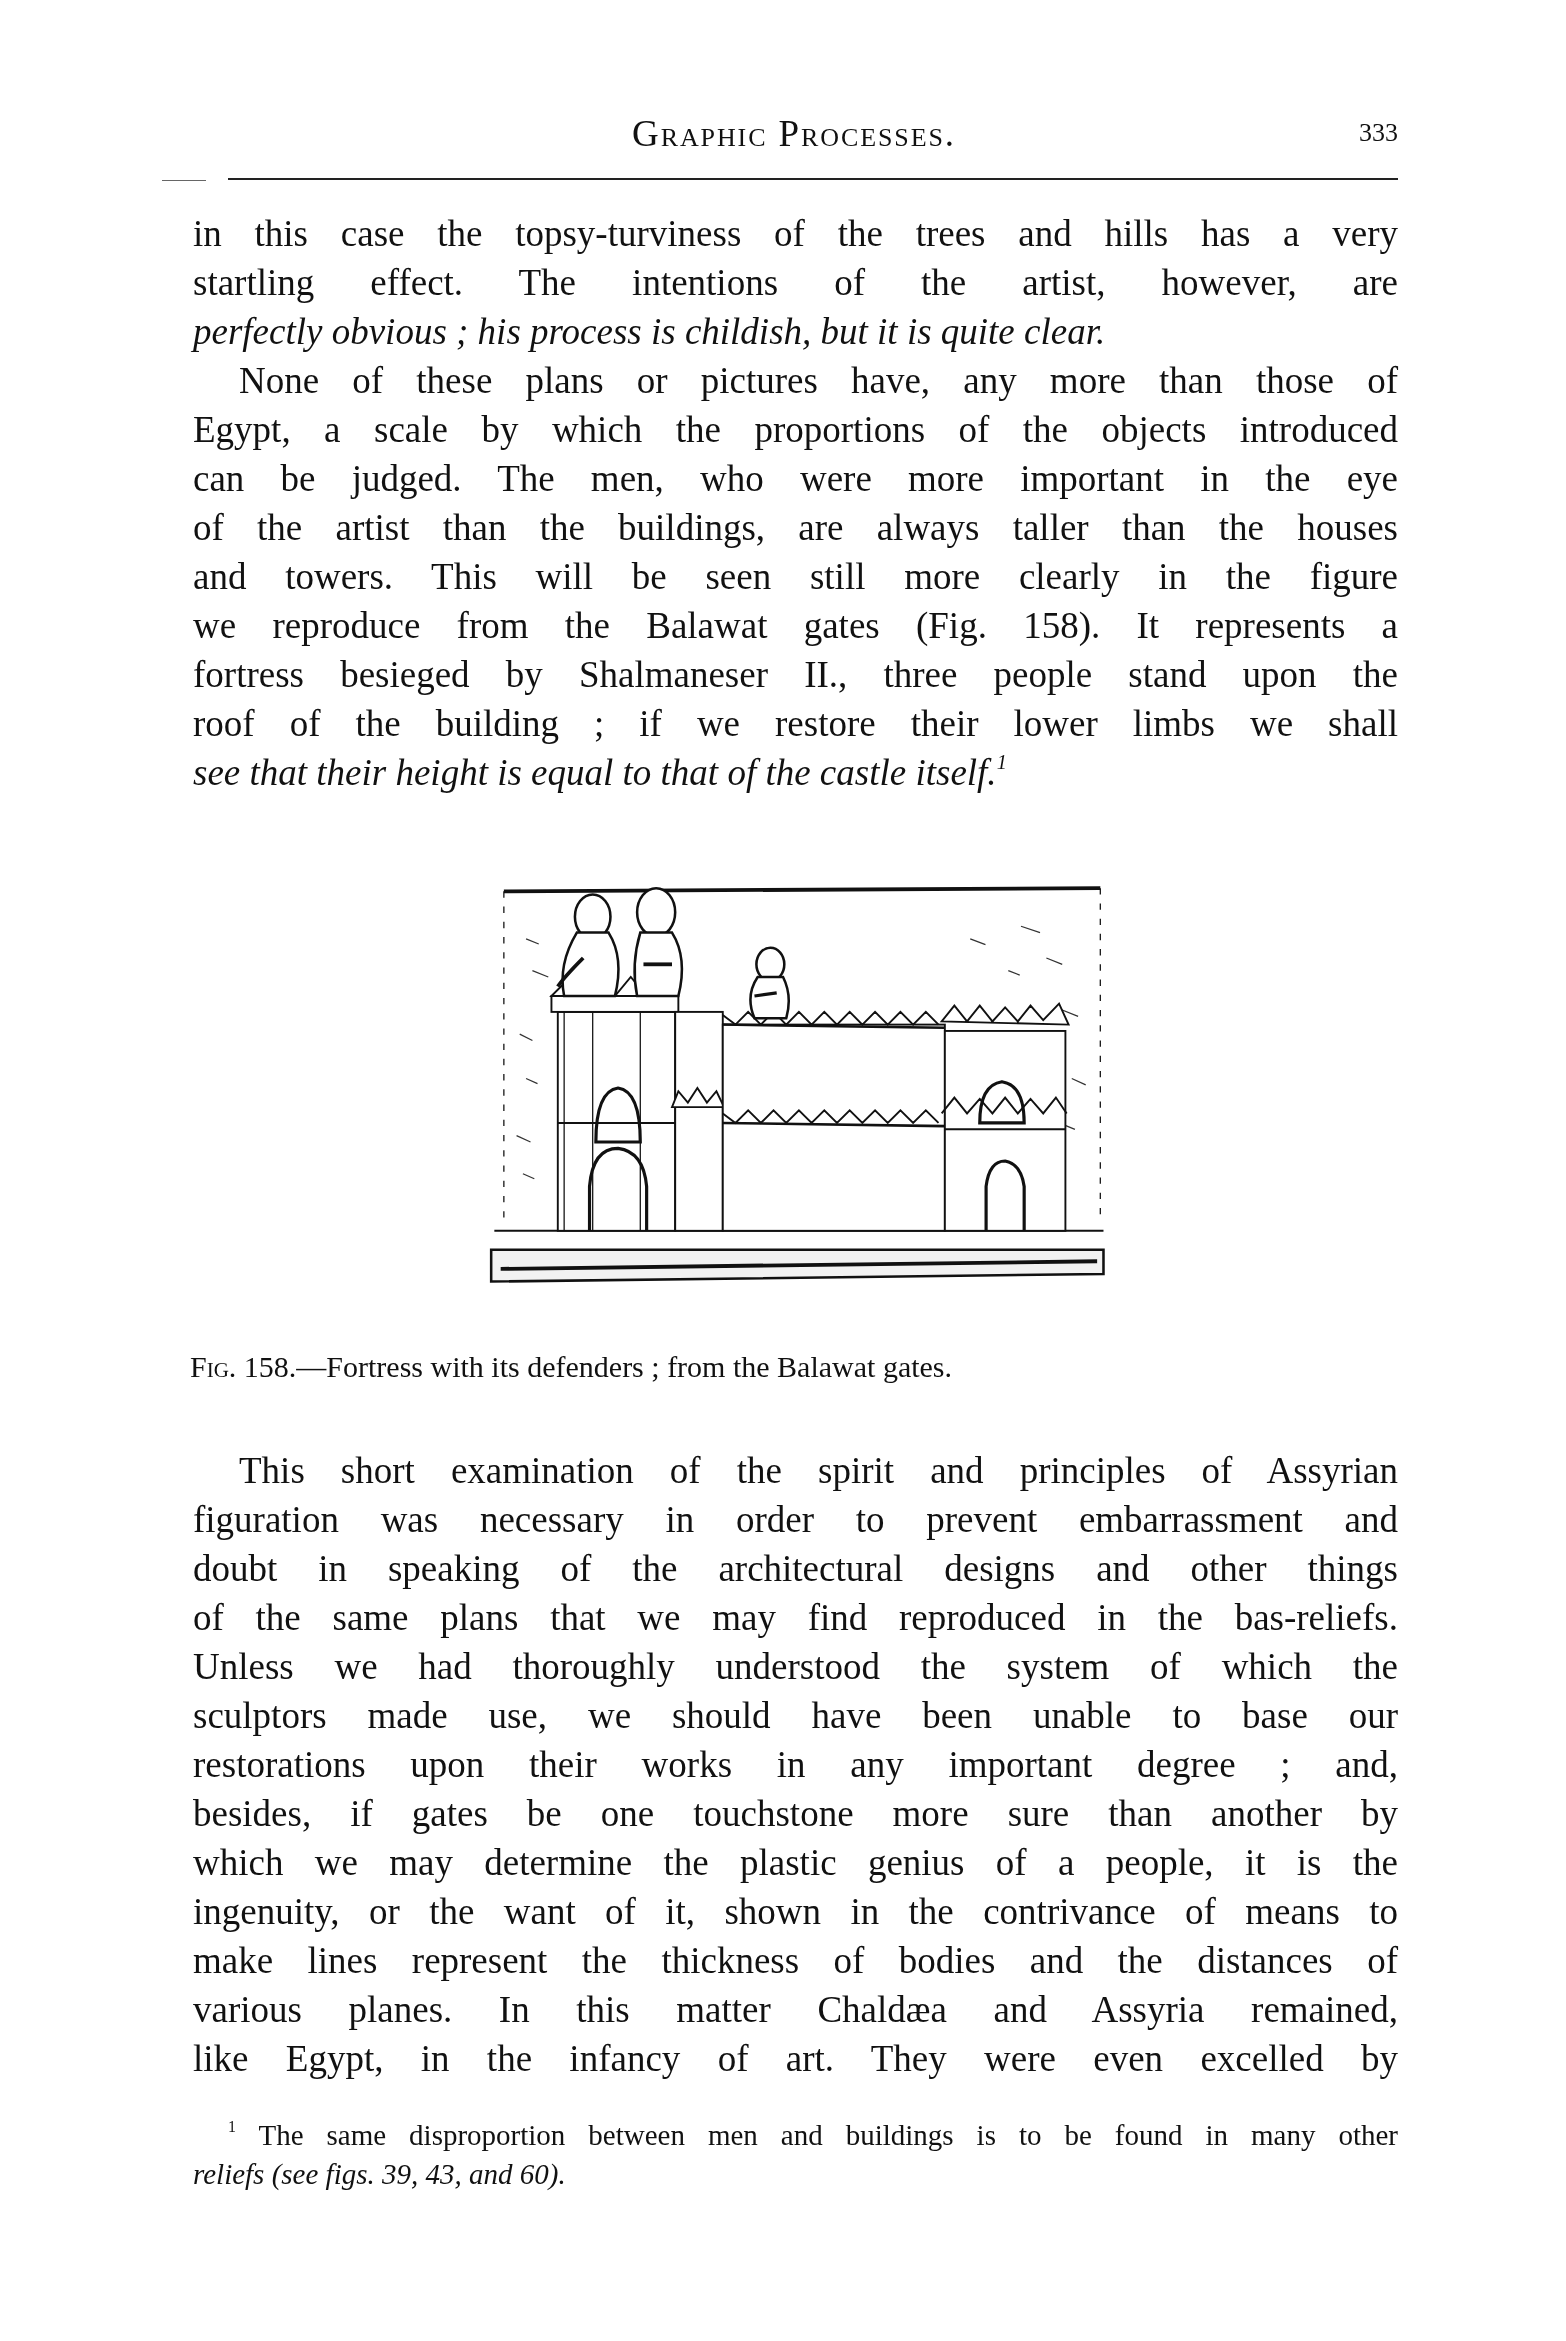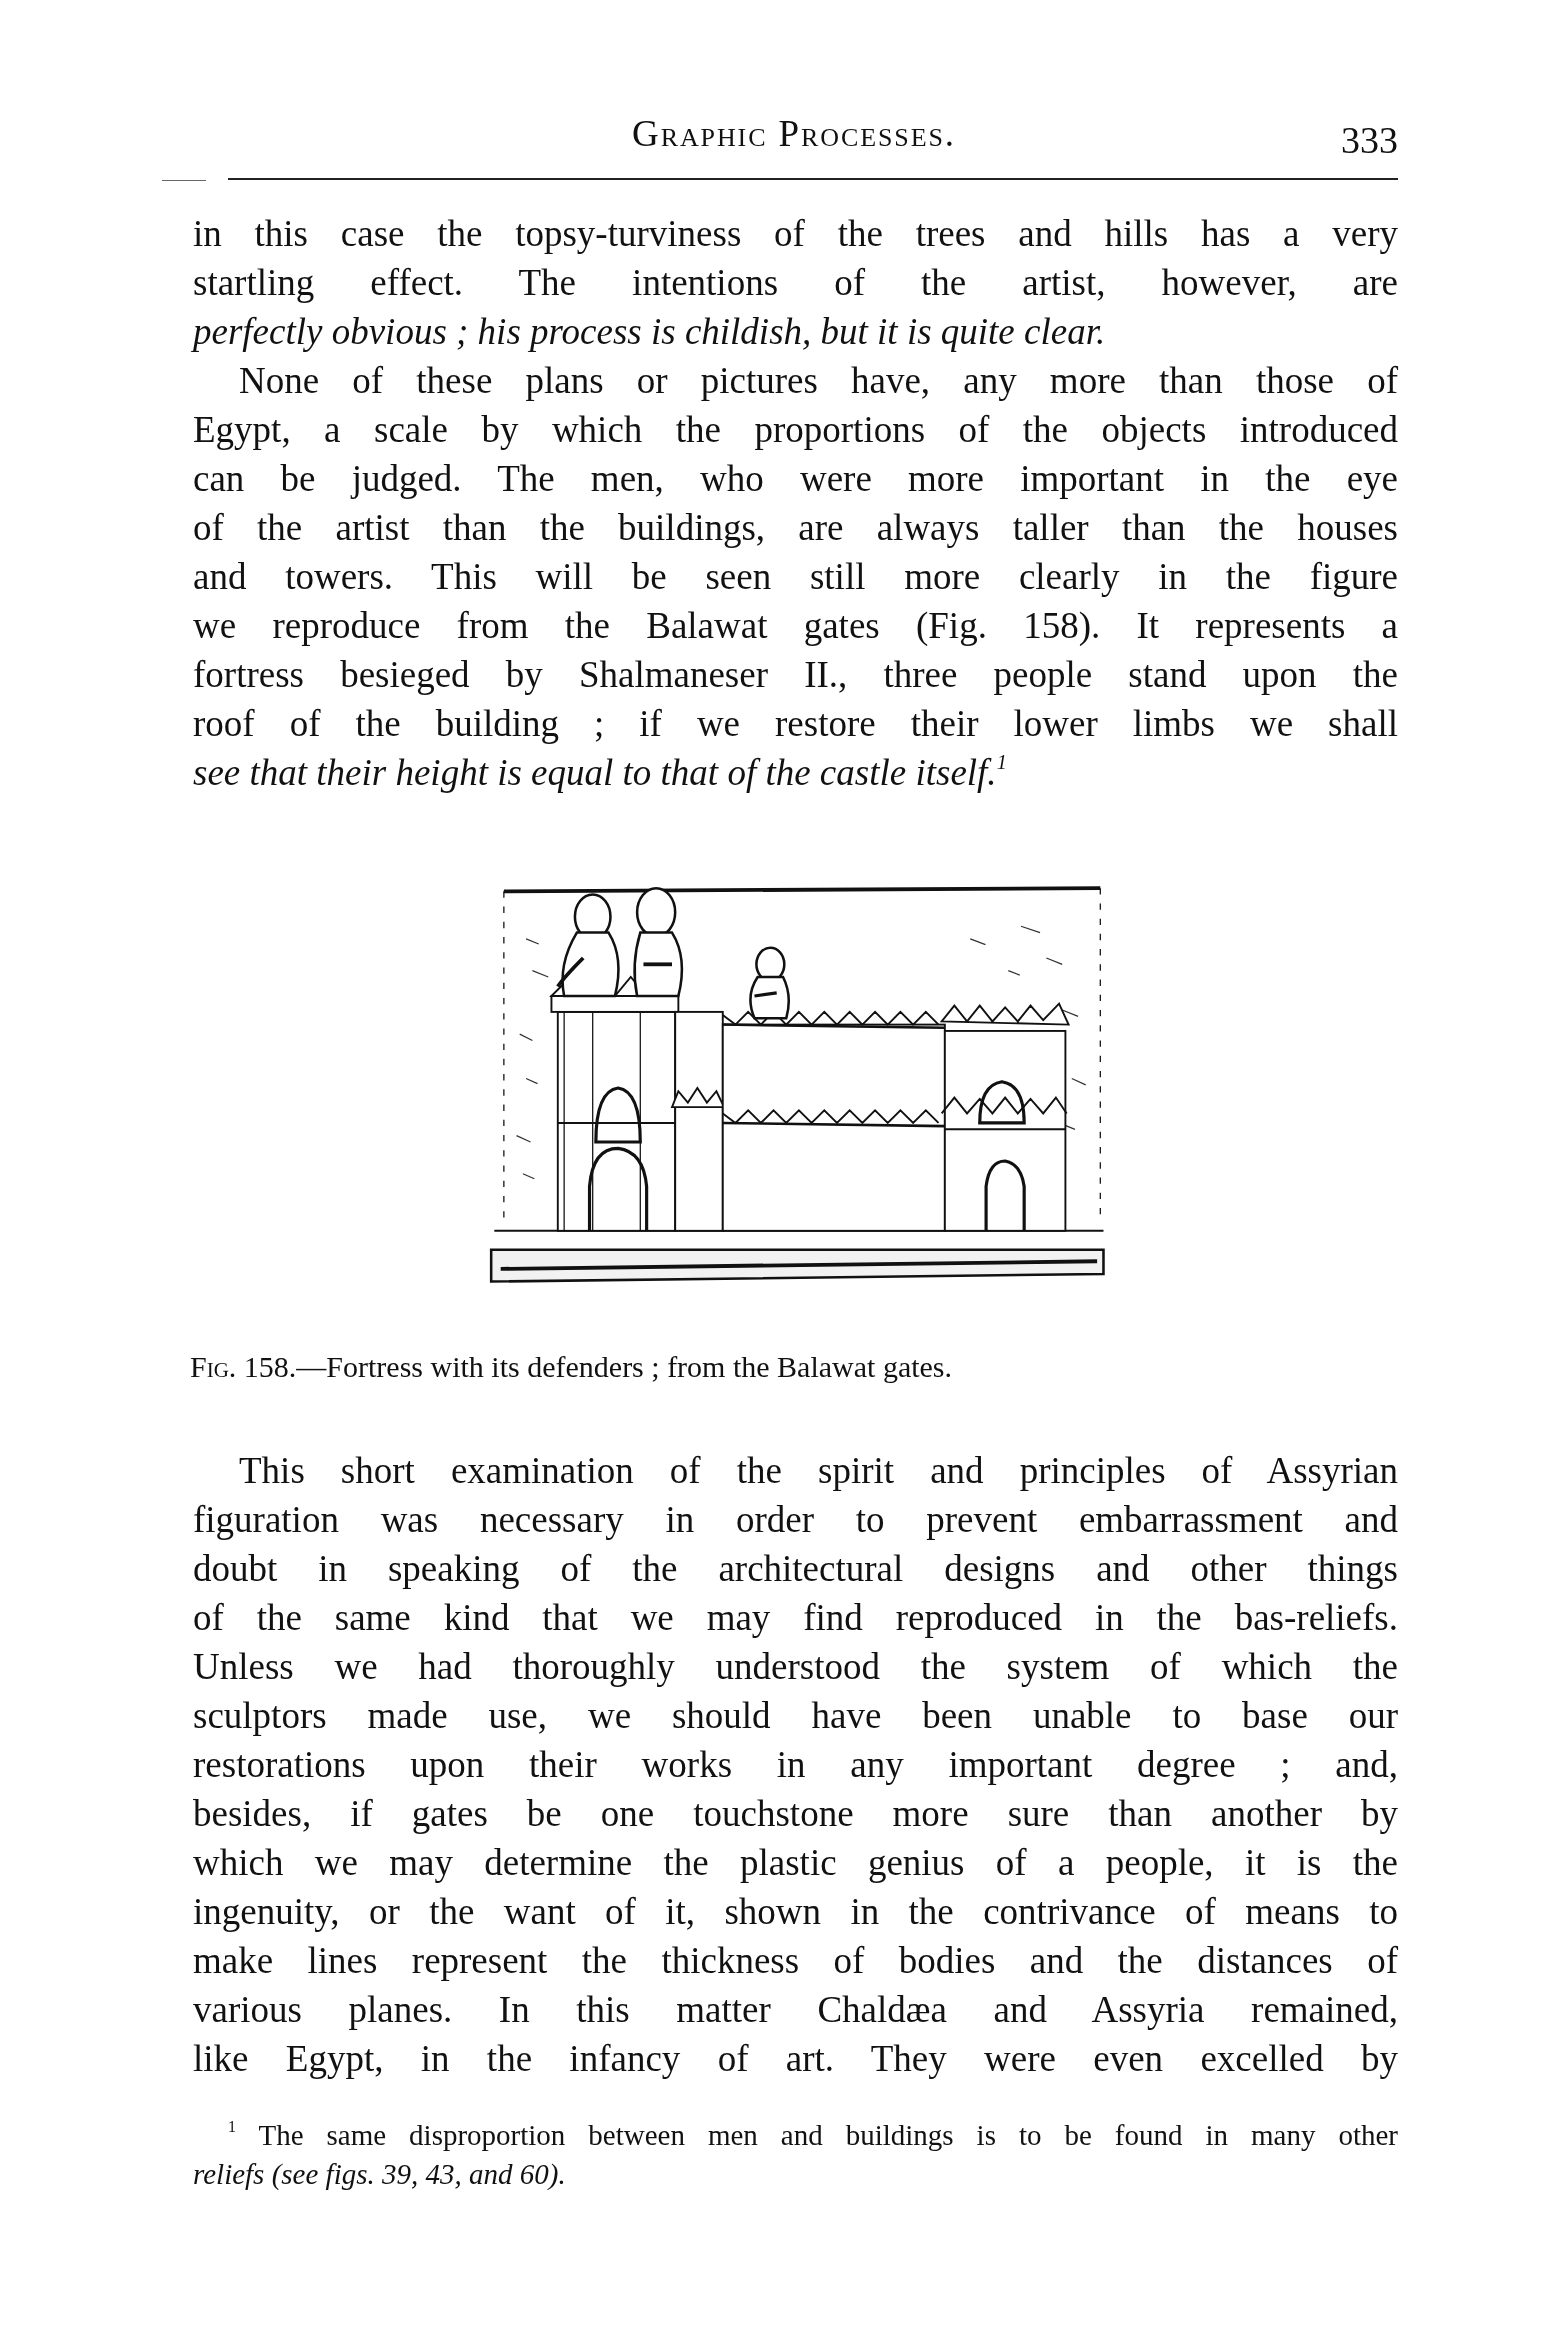--- a/index.html
+++ b/index.html
@@ -2,21 +2,21 @@
 <html style="font-size:10px"><head>
 <meta charset="utf-8">
 <style>
   html, body { margin: 0; padding: 0; background: #ffffff; }
   body { width: 1567px; height: 2342px; position: relative; overflow: hidden;
          font-family: "Liberation Serif", "DejaVu Serif", serif; color: #111; }
   .page { position: absolute; left: 0; top: 0; width: 1567px; height: 2342px; }
   .running-head { position: absolute; top: 107px; left: 190px; width: 1208px; height: 51px; }
   .running-title { position: absolute; left: 0; width: 100%; text-align: center;
                    font-size: 37px; letter-spacing: 1.9px; font-variant: small-caps; top: 5px; }
-  .page-number { position: absolute; right: 0; top: 11.4px; font-size: 38px; }
+  .page-number { position: absolute; right: 0; top: 11.4px; font-size: 26px; }
   .head-rule { position: absolute; top: 178px; left: 228px; width: 1170px; height: 1.9px; background: #222; }
   .head-rule-short { position: absolute; top: 180px; left: 162px; width: 44px; height: 1.3px; background: #666; }
   .body-text { position: absolute; left: 193px; width: 1205px; font-size: 37px;
                line-height: 49px; text-align: justify; }
   .body-text p { margin: 0; }
   .line { display: block; text-align: justify; text-align-last: justify; white-space: nowrap; }
   .line.last { text-align-last: left; font-style: italic; }
   .p1 { top: 209px; }
   .p3 { top: 1446px; }
   .figure { position: absolute; left: 488px; top: 869px; width: 625px; height: 473px; }
@@ -116,21 +116,21 @@
 
   <div class="caption">
     <span class="fig-label">Fig. 158.</span><span>—Fortress with its defenders ;  from the Balawat gates.</span>
   </div>
 
   <div class="body-text p3">
     <p>
       <span class="line" style="padding-left:46px">This short examination of the spirit and principles of Assyrian</span>
       <span class="line">figuration was necessary in order to prevent embarrassment and</span>
       <span class="line">doubt in speaking of the architectural designs and other things</span>
-      <span class="line">of the same kind that we may find reproduced in the bas-reliefs.</span>
+      <span class="line">of the same plans that we may find reproduced in the bas-reliefs.</span>
       <span class="line">Unless we had thoroughly understood the system of which the</span>
       <span class="line">sculptors made use, we should have been unable to base our</span>
       <span class="line">restorations upon their works in any important degree ; and,</span>
       <span class="line">besides, if gates be one touchstone more sure than another by</span>
       <span class="line">which we may determine the plastic genius of a people, it is the</span>
       <span class="line">ingenuity, or the want of it, shown in the contrivance of means to</span>
       <span class="line">make lines represent the thickness of bodies and the distances of</span>
       <span class="line">various planes.  In this matter Chaldæa and Assyria remained,</span>
       <span class="line">like Egypt, in the infancy of art.  They were even excelled by</span>
     </p>

